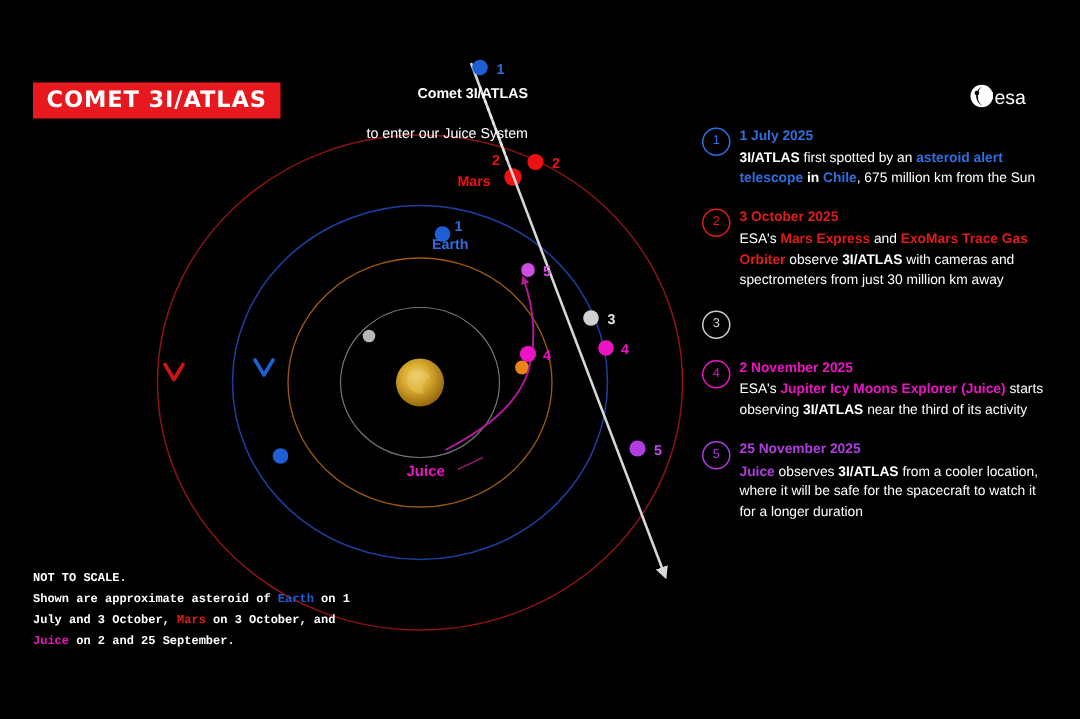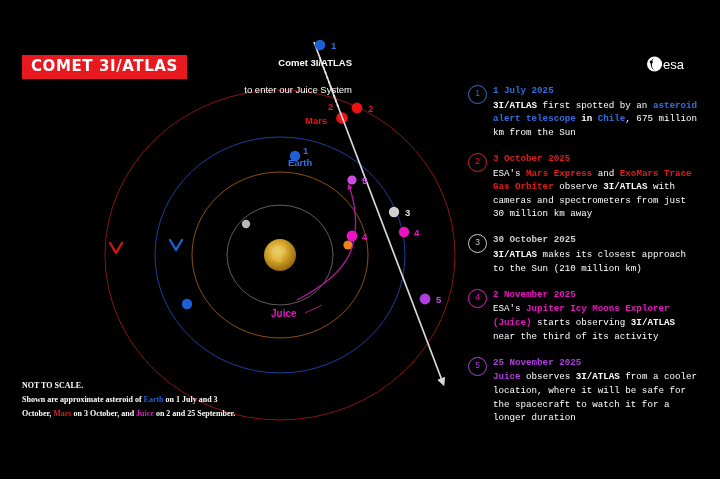--- a/index.html
+++ b/index.html
@@ -39,28 +39,28 @@
   #legend{
     position:absolute;left:468px;top:84px;width:232px;
   }
   .legend-entry{display:flex;margin-bottom:12.5px;}
   .legend-num{
     flex:0 0 auto;width:17px;height:17px;border-radius:50%;
     border:1.2px solid currentColor;
     font-size:8.5px;line-height:15px;text-align:center;
     margin-right:6px;margin-top:1px;
   }
-  .legend-body{flex:1 1 auto;font-size:9.2px;line-height:1.48;color:#ffffff;font-family:Liberation Mono, monospace;}
+  .legend-body{flex:1 1 auto;font-size:9.2px;line-height:1.48;color:#ffffff;}
   .legend-date{display:block;font-weight:bold;margin-bottom:1px;}
 
   
   #footnote{
     position:absolute;left:22px;top:379px;width:215px;
     color:#ffffff;font-size:8px;line-height:1.75;font-weight:bold;
-    font-family:Liberation Serif, serif;
+    font-family:Liberation Mono, monospace;
   }
   #footnote .fn-first{display:block;}
 </style>
 </head>
 <body>
 
 <div id="stage">
 
   <svg id="diagram" viewBox="0 0 720 479">
     <defs>
@@ -154,21 +154,20 @@
       <div class="legend-entry">
         <div class="legend-num" style="color: rgb(47, 111, 224);">1</div>
         <div class="legend-body"><span class="legend-date" style="color: rgb(47, 111, 224);">1 July 2025</span><span class="legend-text"><span style="font-weight: bold;">3I/ATLAS</span><span> first spotted by an </span><span style="font-weight: bold; color: rgb(47, 111, 224);">asteroid alert telescope</span><span style="font-weight: bold;"> in </span><span style="font-weight: bold; color: rgb(47, 111, 224);">Chile</span><span>, 675 million km from the Sun</span></span></div>
       </div>
       <div class="legend-entry">
         <div class="legend-num" style="color: rgb(224, 27, 27);">2</div>
         <div class="legend-body"><span class="legend-date" style="color: rgb(224, 27, 27);">3 October 2025</span><span class="legend-text"><span>ESA's </span><span style="font-weight: bold; color: rgb(224, 27, 27);">Mars Express</span><span> and </span><span style="font-weight: bold; color: rgb(224, 27, 27);">ExoMars Trace Gas Orbiter</span><span> observe </span><span style="font-weight: bold;">3I/ATLAS</span><span> with cameras and spectrometers from just 30 million km away</span></span></div>
       </div>
       <div class="legend-entry">
         <div class="legend-num" style="color: rgb(204, 204, 204);">3</div>
-        <div class="legend-body"><span class="legend-date" style="color: rgb(204, 204, 204);">30 October 2025</span><span class="legend-text"><span style="font-weight: bold;">3I/ATLAS</span><span> makes its closest approach to the Sun (210 million km)</span></span></div>
       </div>
       <div class="legend-entry">
         <div class="legend-num" style="color: rgb(236, 19, 196);">4</div>
         <div class="legend-body"><span class="legend-date" style="color: rgb(236, 19, 196);">2 November 2025</span><span class="legend-text"><span>ESA's </span><span style="font-weight: bold; color: rgb(236, 19, 196); text-align: center;">Jupiter Icy Moons Explorer (Juice)</span><span> starts observing </span><span style="font-weight: bold;">3I/ATLAS</span><span> near the third of its activity</span></span></div>
       </div>
       <div class="legend-entry">
         <div class="legend-num" style="color: rgb(176, 61, 224);">5</div>
         <div class="legend-body"><span class="legend-date" style="color: rgb(176, 61, 224);">25 November 2025</span><span class="legend-text"><span style="font-weight: bold; color: rgb(176, 61, 224);">Juice</span><span> observes </span><span style="font-weight: bold;">3I/ATLAS</span><span> from a cooler location, where it will be safe for the spacecraft to watch it for a longer duration</span></span></div>
       </div>
     </div>

